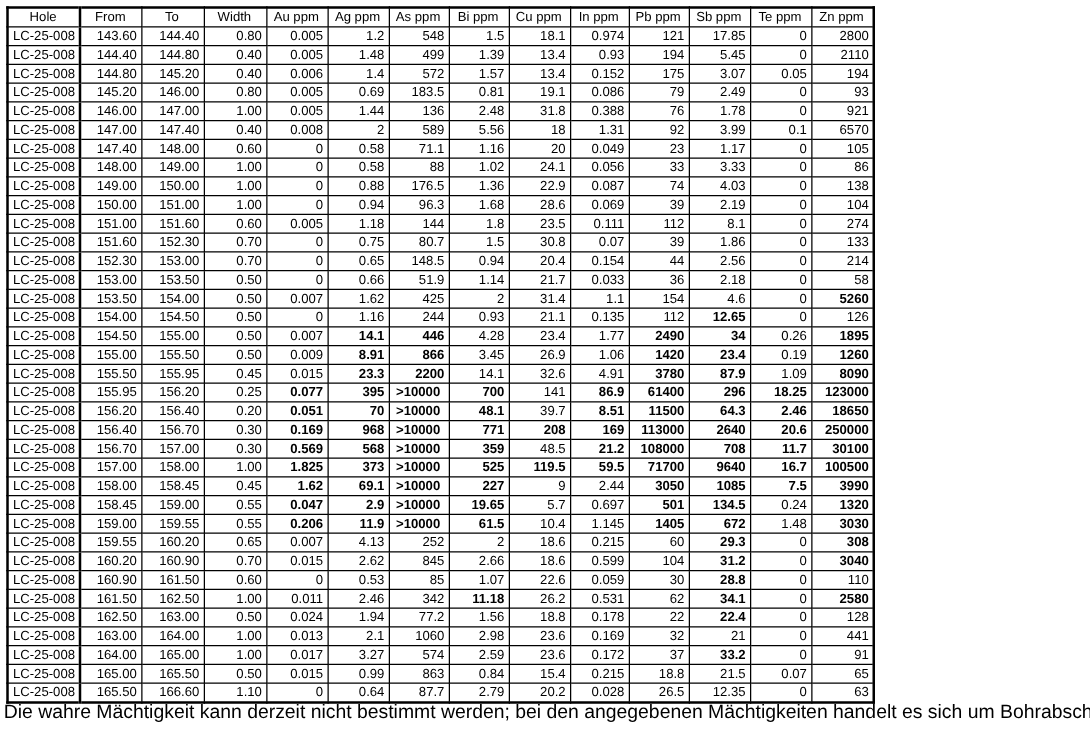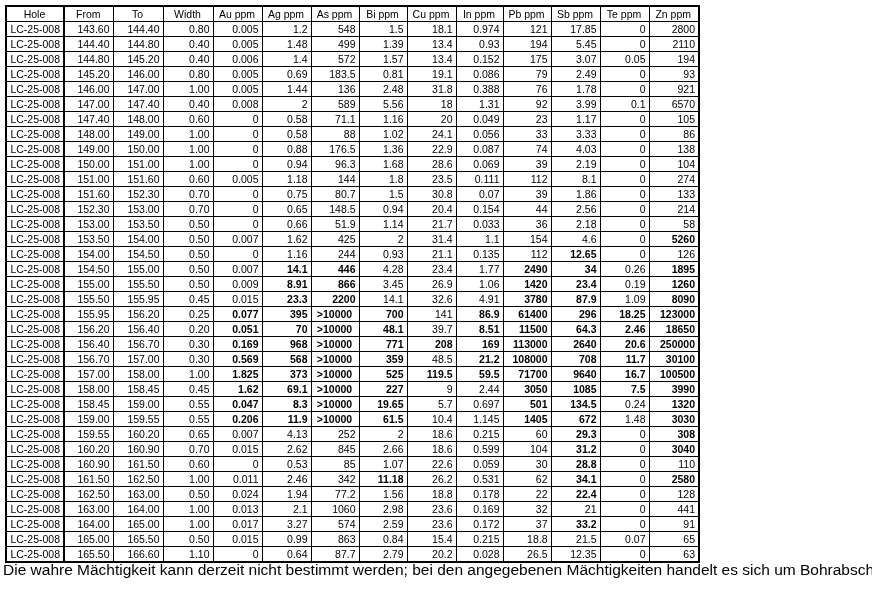--- a/index.html
+++ b/index.html
@@ -477,21 +477,21 @@
         <td class="b">1085</td>
         <td class="b">7.5</td>
         <td class="b">3990</td>
       </tr>
       <tr>
         <td class="hole-cell">LC-25-008</td>
         <td>158.45</td>
         <td>159.00</td>
         <td>0.55</td>
         <td class="b">0.047</td>
-        <td class="b">8.3</td>
+        <td class="b">2.9</td>
         <td class="b left">&gt;10000</td>
         <td class="b">19.65</td>
         <td>5.7</td>
         <td>0.697</td>
         <td class="b">501</td>
         <td class="b">134.5</td>
         <td>0.24</td>
         <td class="b">1320</td>
       </tr>
       <tr>

